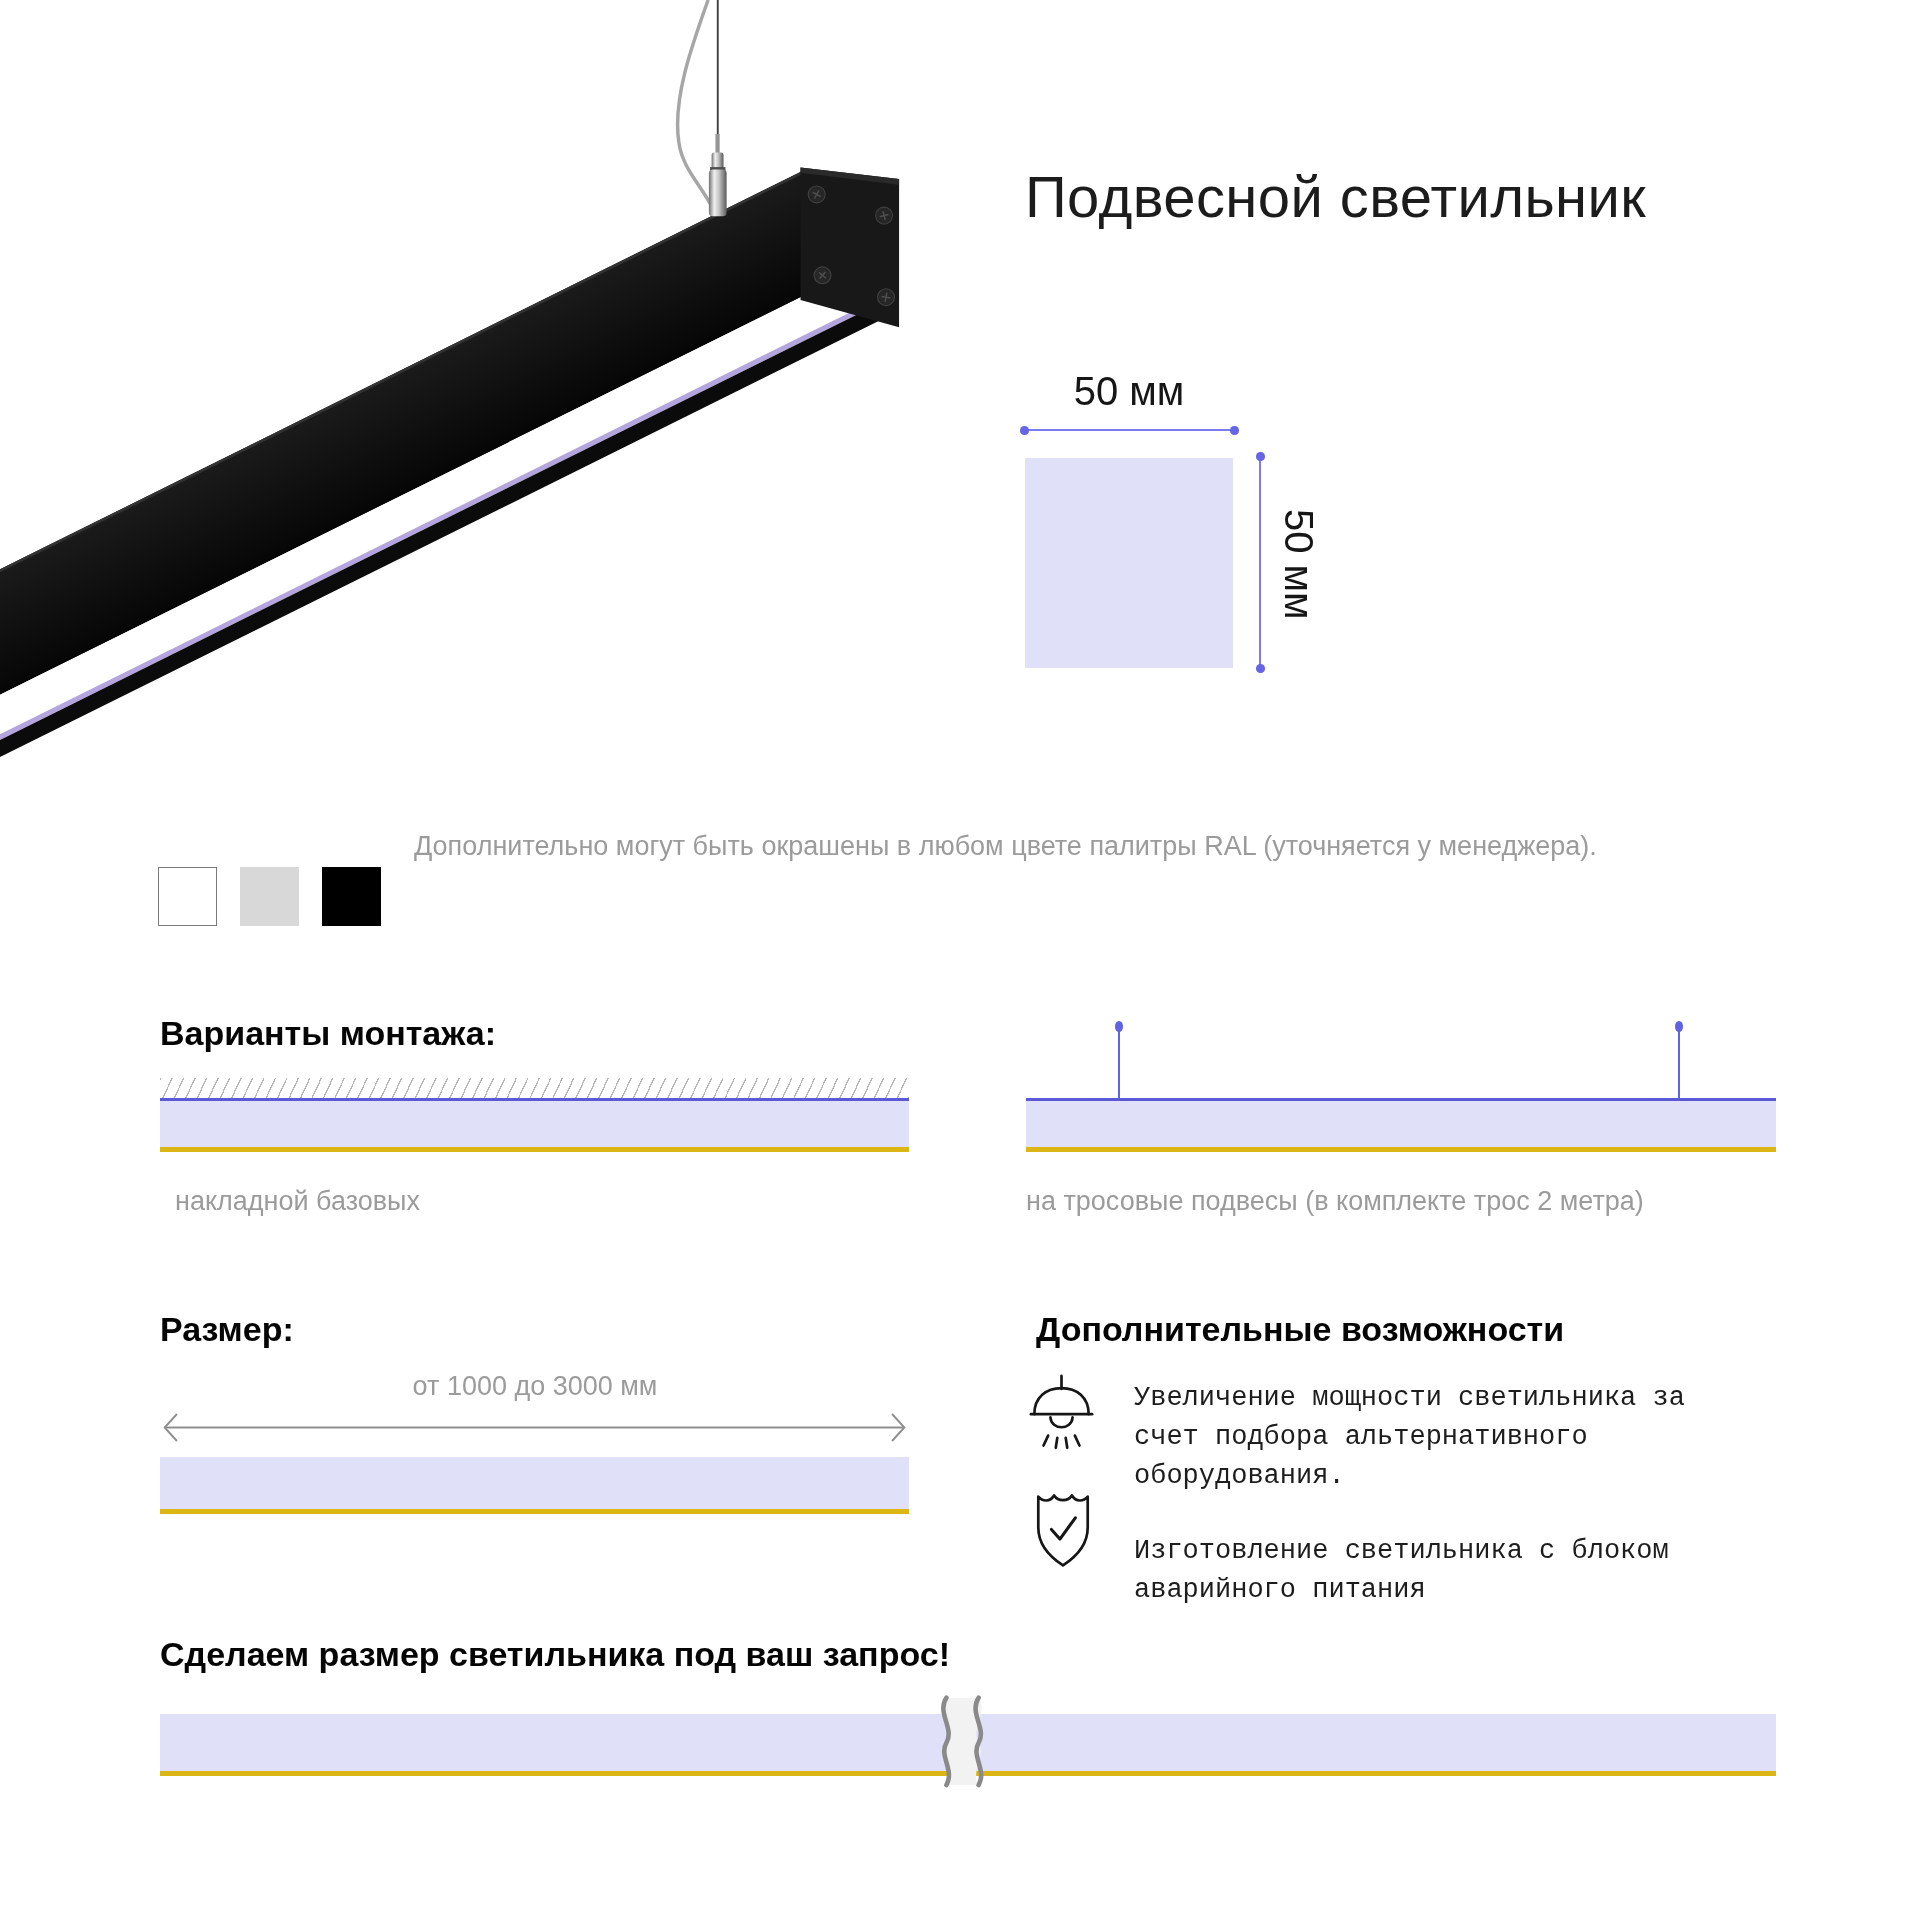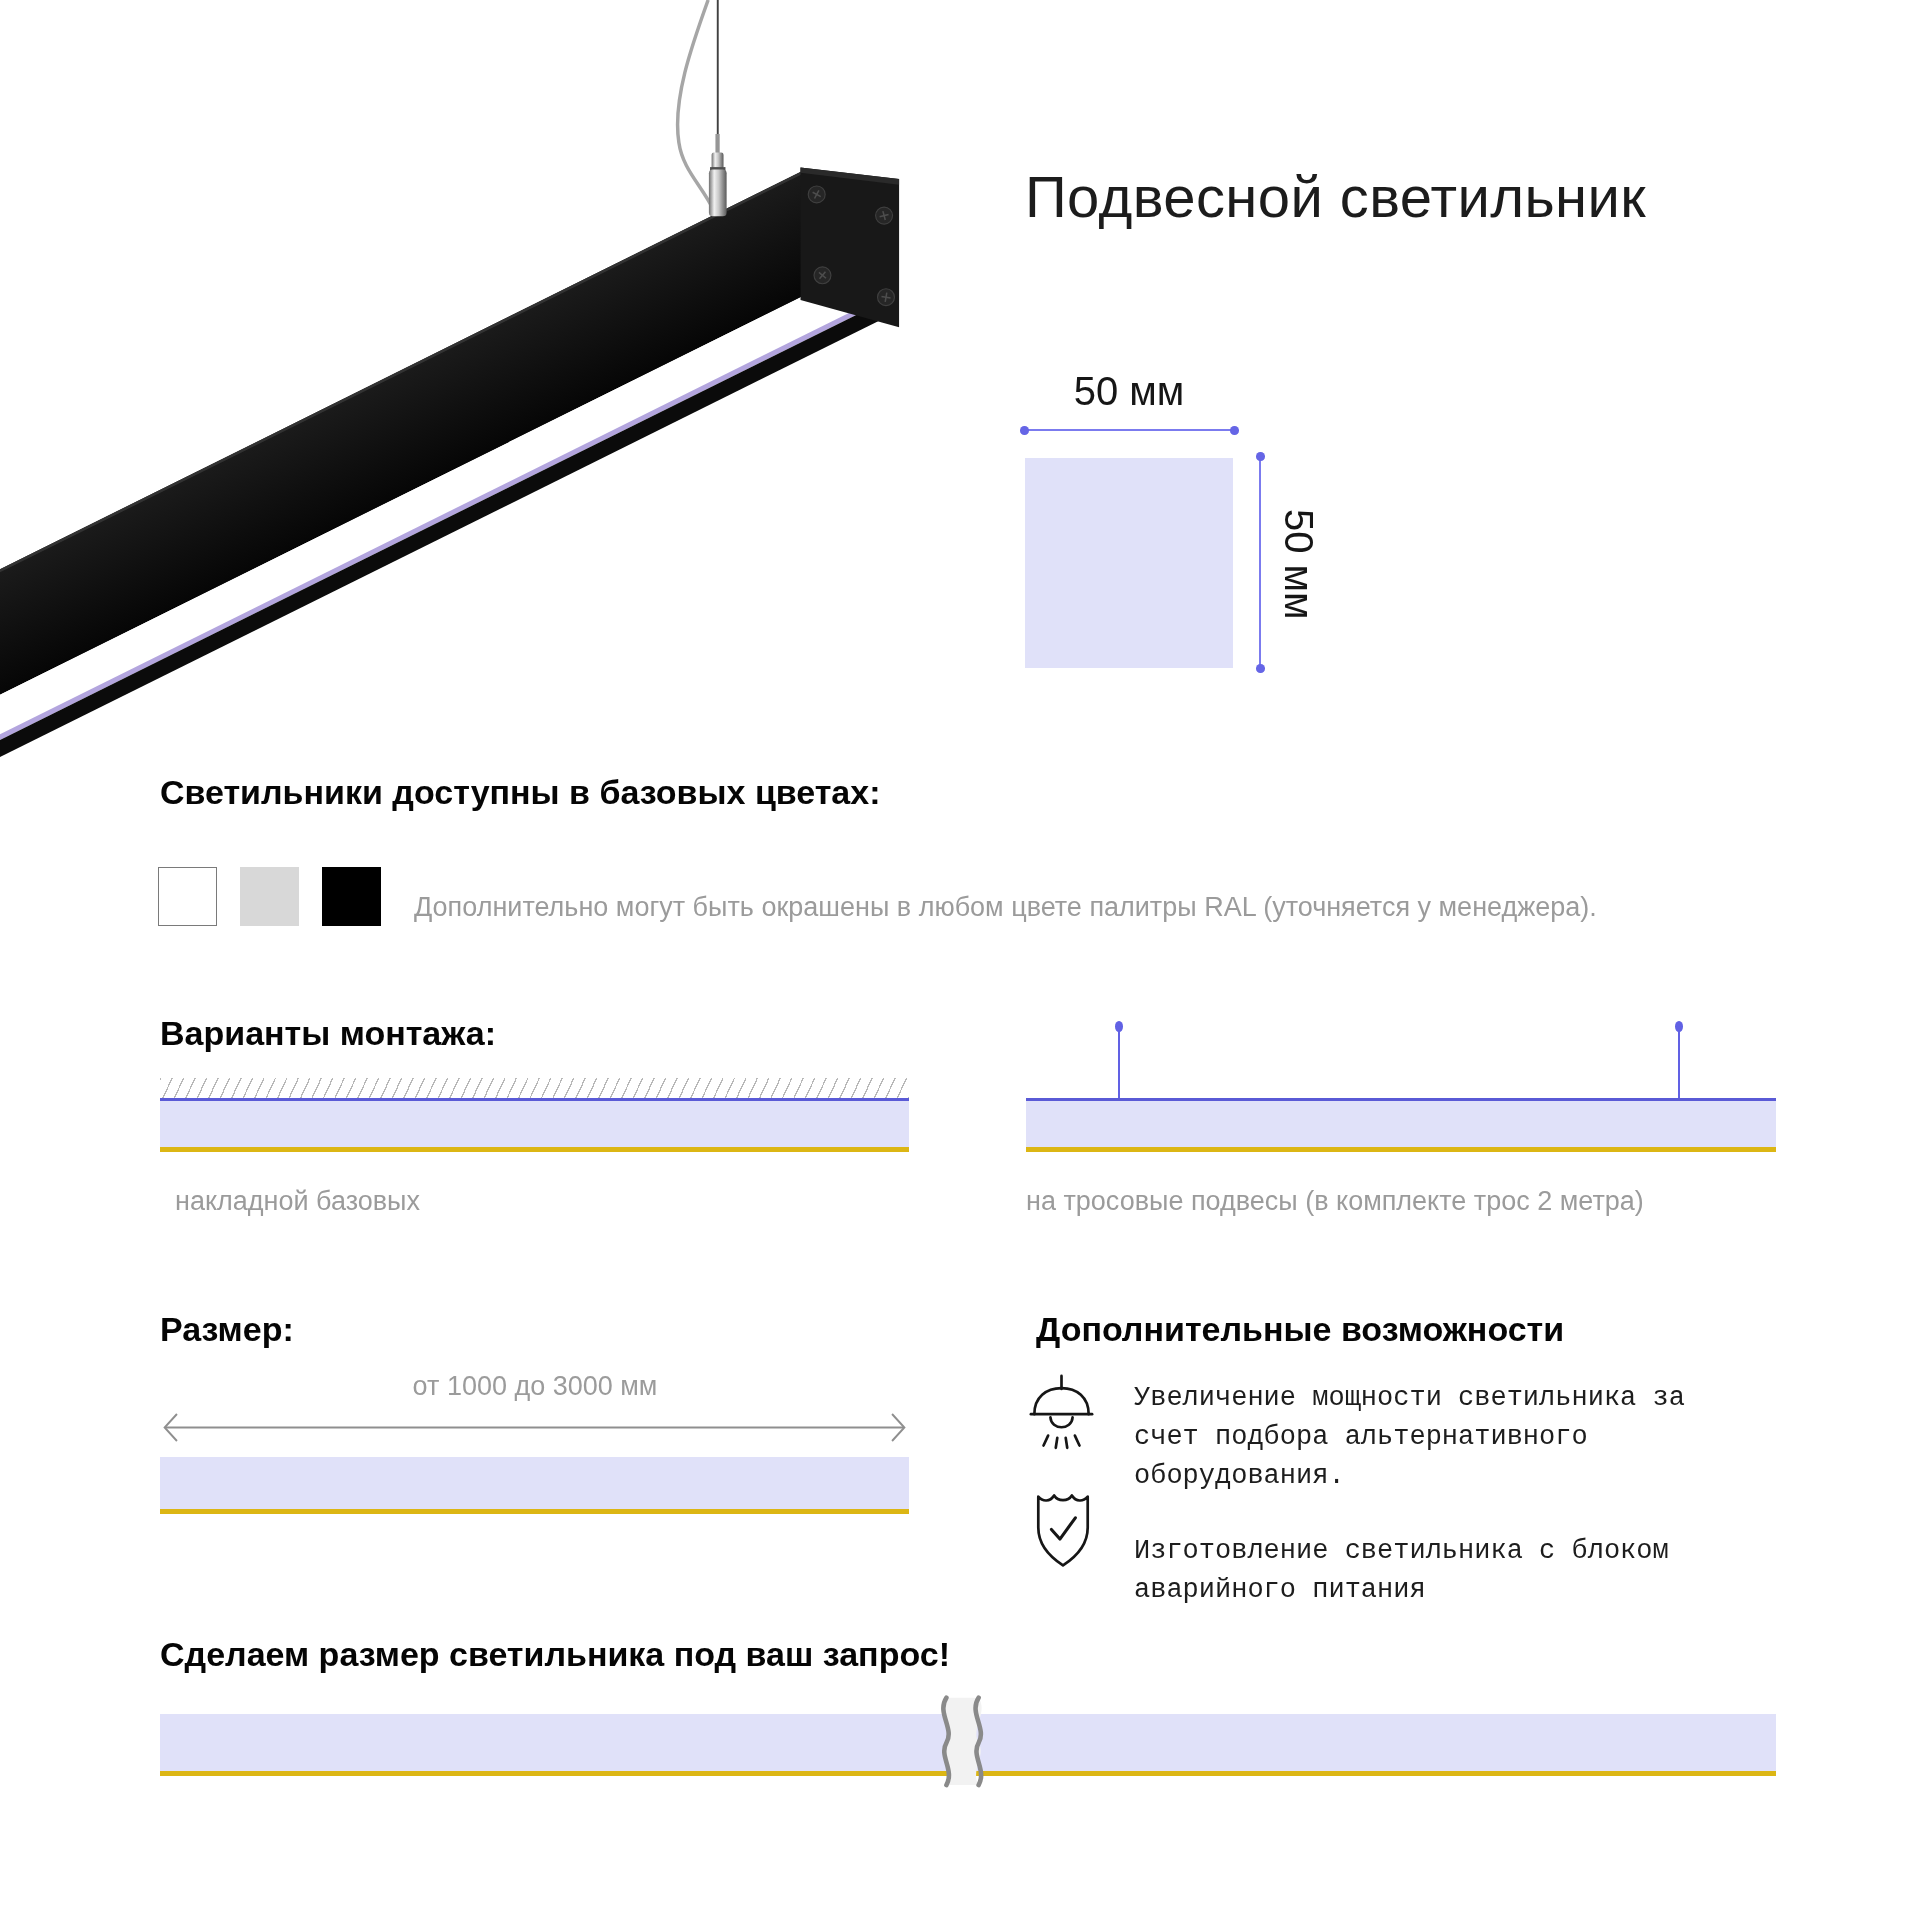--- a/index.html
+++ b/index.html
@@ -110,25 +110,24 @@
   <div class="dim-dot" style="left:1020px;top:426px;"></div>
   <div class="dim-dot" style="left:1230px;top:426px;"></div>
 
   <div class="abs" style="left:1025px;top:458px;width:208px;height:210px;background:#e0e1f9;"></div>
 
   <div class="dim-line" style="left:1259px;top:456px;width:2.3px;height:213px;"></div>
   <div class="dim-dot" style="left:1256px;top:452px;"></div>
   <div class="dim-dot" style="left:1256px;top:664px;"></div>
   <div class="abs dim-label" style="left:1321px;top:509px;transform:rotate(90deg);transform-origin:left top;">50 мм</div>
 
-  <div class="abs h-section" style="left:160px;top:774px;">Светильники доступны в базовых цветах:</div>
   <div class="swatch swatch-white" style="left:158px;top:867px;"></div>
   <div class="swatch swatch-gray" style="left:240px;top:867px;"></div>
   <div class="swatch swatch-black" style="left:322px;top:867px;"></div>
-  <div class="abs gray-text" style="left:414px;top:892px;">Дополнительно могут быть окрашены в любом цвете палитры RAL (уточняется у менеджера).</div>
+  <div class="abs gray-text" style="left:414px;top:831px;">Дополнительно могут быть окрашены в любом цвете палитры RAL (уточняется у менеджера).</div>
 
   <div class="abs h-section" style="left:160px;top:1015px;">Варианты монтажа:</div>
 
   <div class="hatch" style="left:160px;top:1078px;width:749px;"></div>
   <div class="bar bar-blue-top" style="left:160px;top:1098px;width:749px;height:46px;"></div>
   <div class="abs gray-text" style="left:175px;top:1186px;">накладной базовых</div>
 
   <div class="pin" style="left:1118px;top:1026px;">
       <div class="pin-dot"></div>
     </div>

